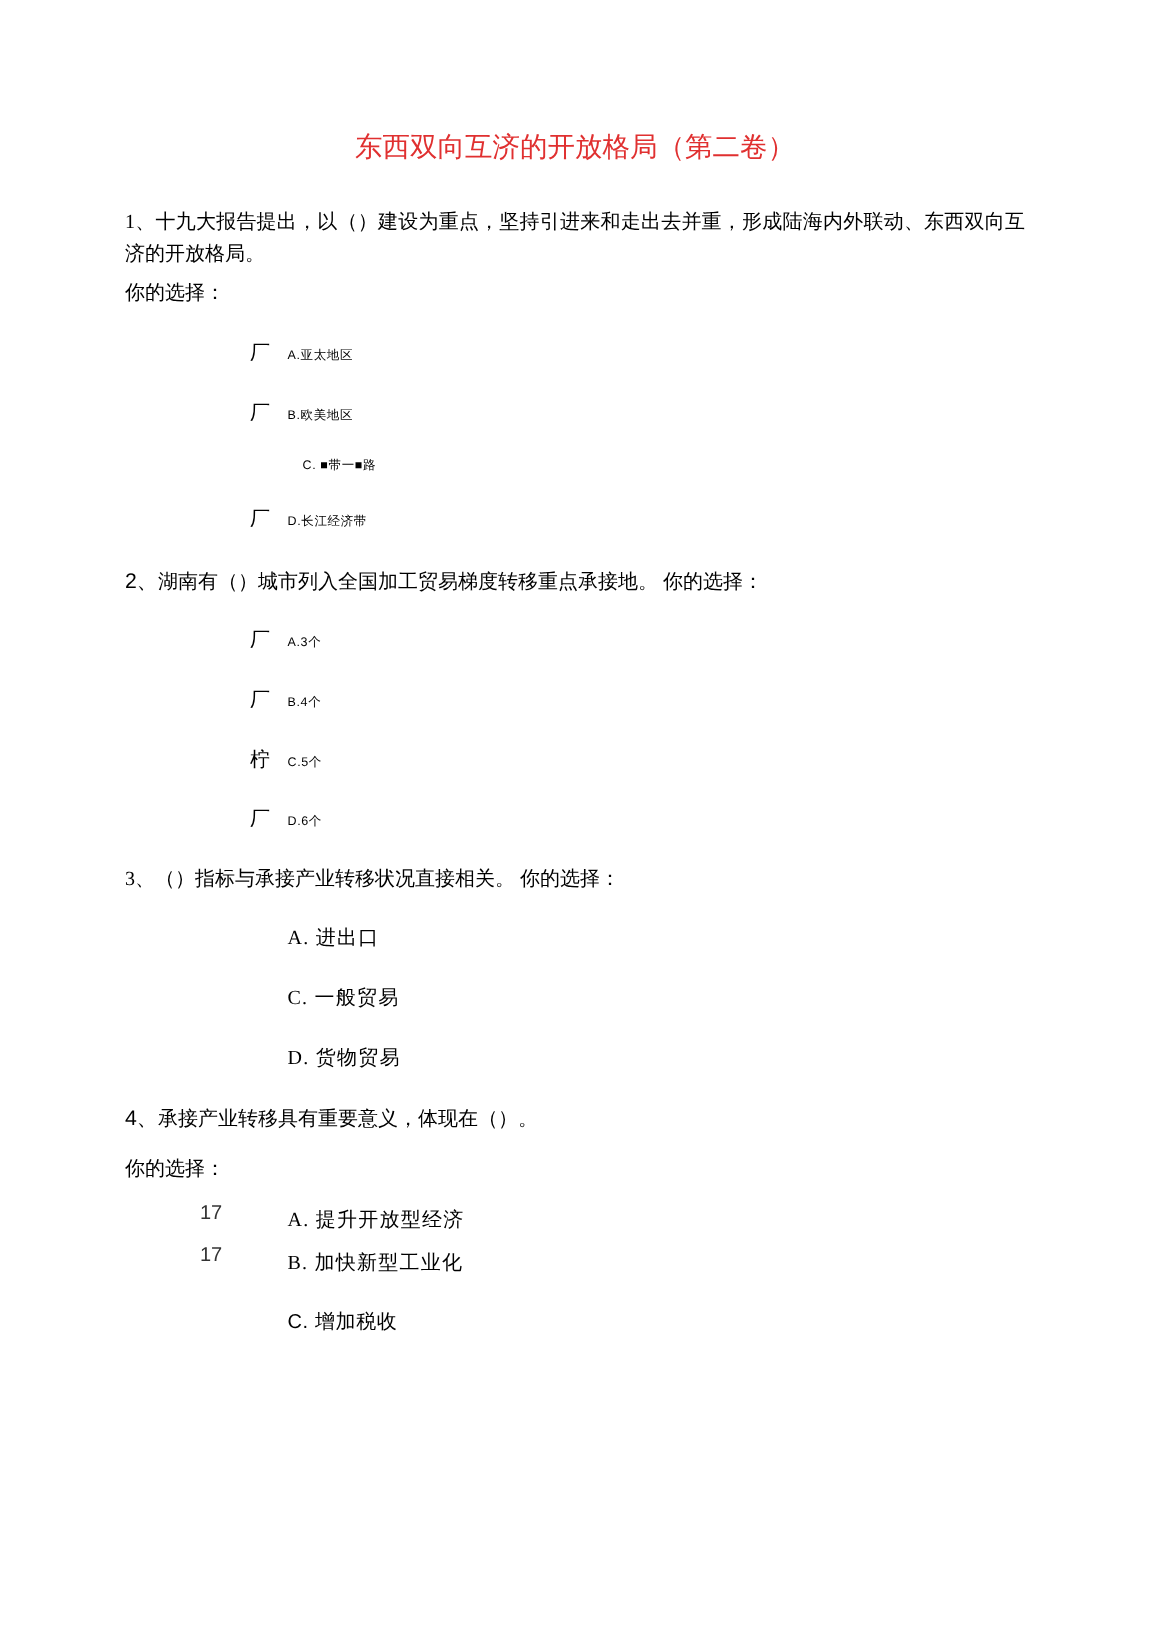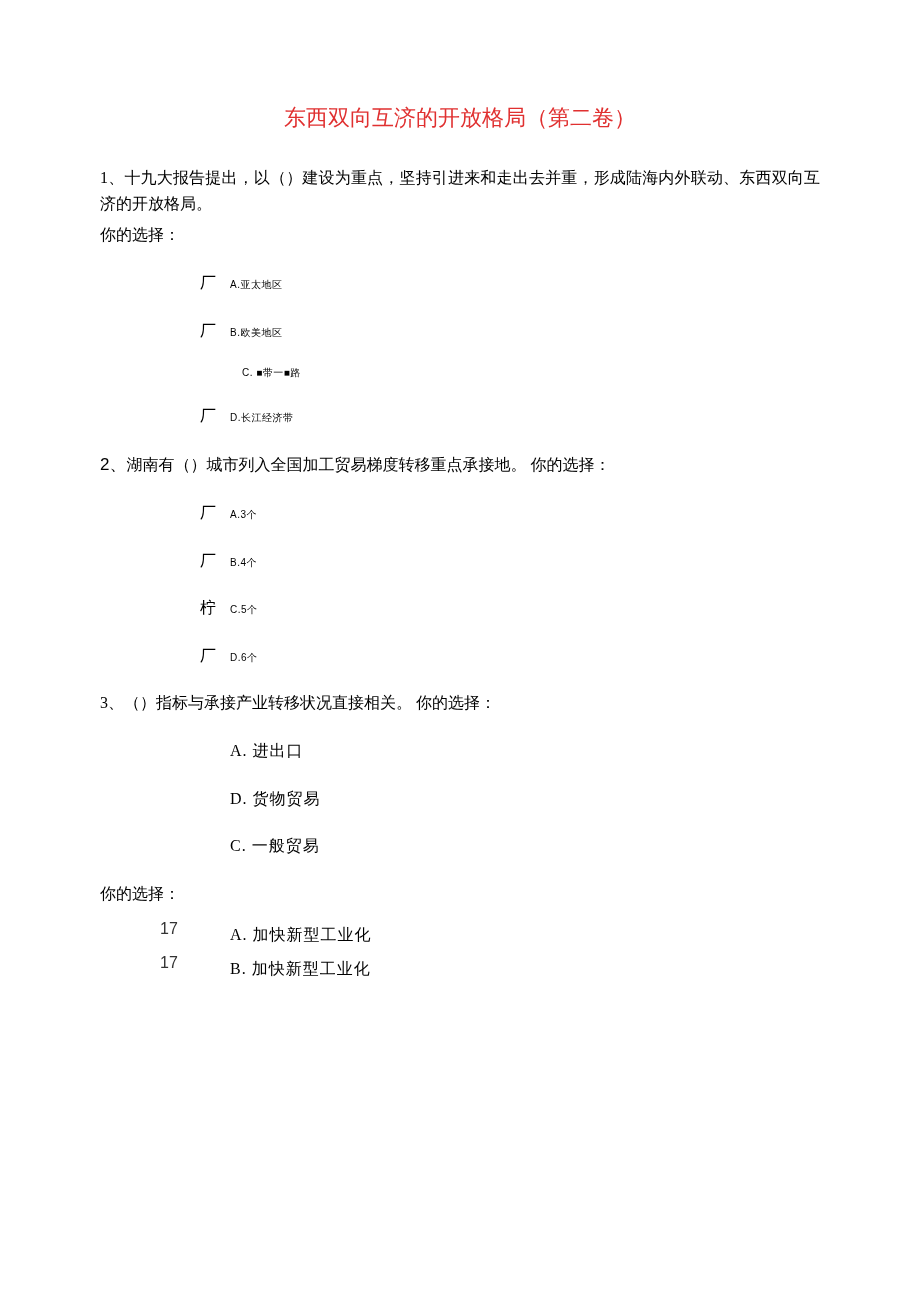--- a/index.html
+++ b/index.html
@@ -134,33 +134,40 @@
 
 <div class="q3">
   <p class="question-stem">
     <span class="q-num">3、</span><span>（）指标与承接产业转移状况直接相关。 你的选择：</span>
   </p>
   <div class="options" style="padding-left:130px;">
     <div class="option-row">
       <span class="opt-label-wide">A. 进出口</span>
     </div>
     <div class="option-row">
-      <span class="opt-label-wide">D. 货物贸易</span>
+      <span class="opt-label-wide">C. 一般贸易</span>
     </div>
     <div class="option-row">
-      <span class="opt-label-wide">C. 一般贸易</span>
+      <span class="opt-label-wide">D. 货物贸易</span>
     </div>
   </div>
 </div>
 
 <div class="q4">
+  <p class="question-stem">
+    <span class="q4num">4、</span><span>承接产业转移具有重要意义，体现在（）。</span>
+  </p>
   <p class="your-choice" style="margin-top:14px;">你的选择：</p>
   <div class="q4-options">
     <div class="q4-row">
       <span class="q4-num">17</span>
-      <span class="q4-label">A. 加快新型工业化</span>
+      <span class="q4-label">A. 提升开放型经济</span>
     </div>
     <div class="q4-row">
       <span class="q4-num">17</span>
       <span class="q4-label">B. 加快新型工业化</span>
     </div>
+    <div class="q4-row" style="margin-top:22px;">
+      <span class="q4-num-empty"></span>
+      <span class="q4-label" style="font-family:sans-serif;letter-spacing:0.5px;padding-top:0;">C. 增加税收</span>
+    </div>
   </div>
 </div>
 
 </body></html>

